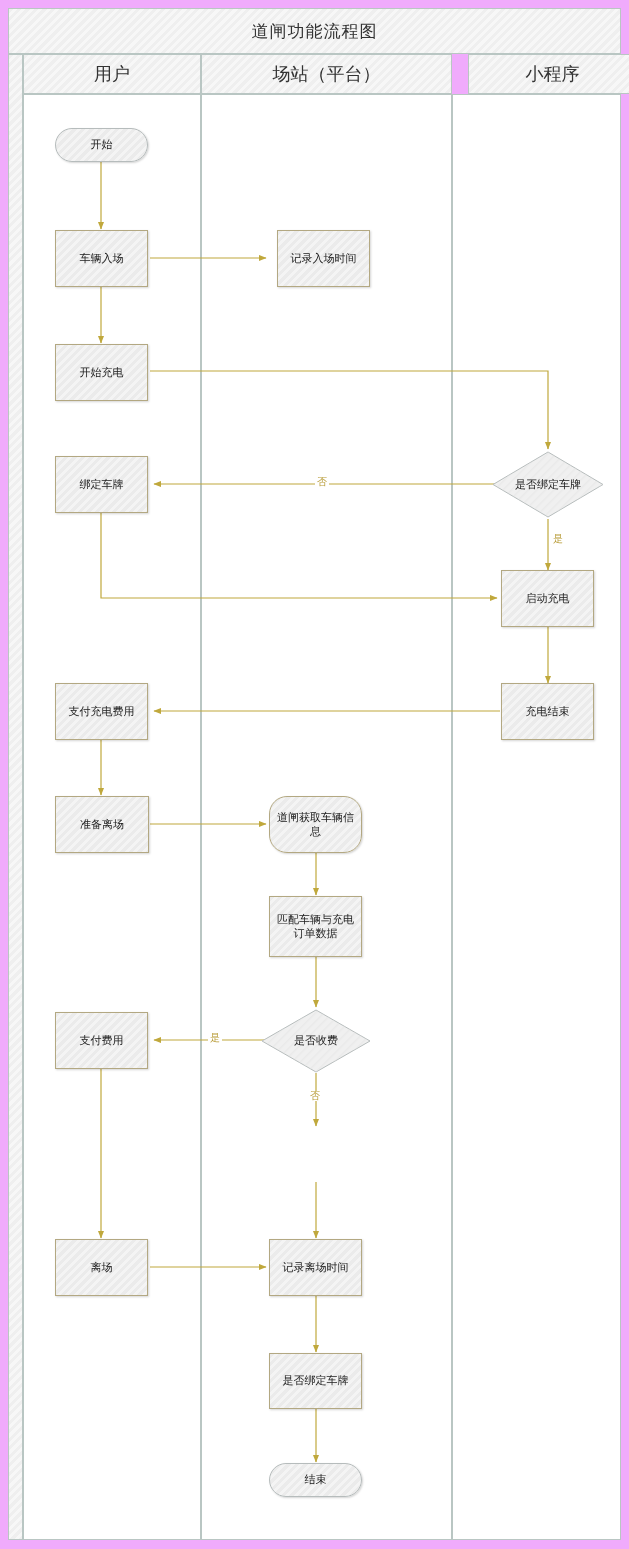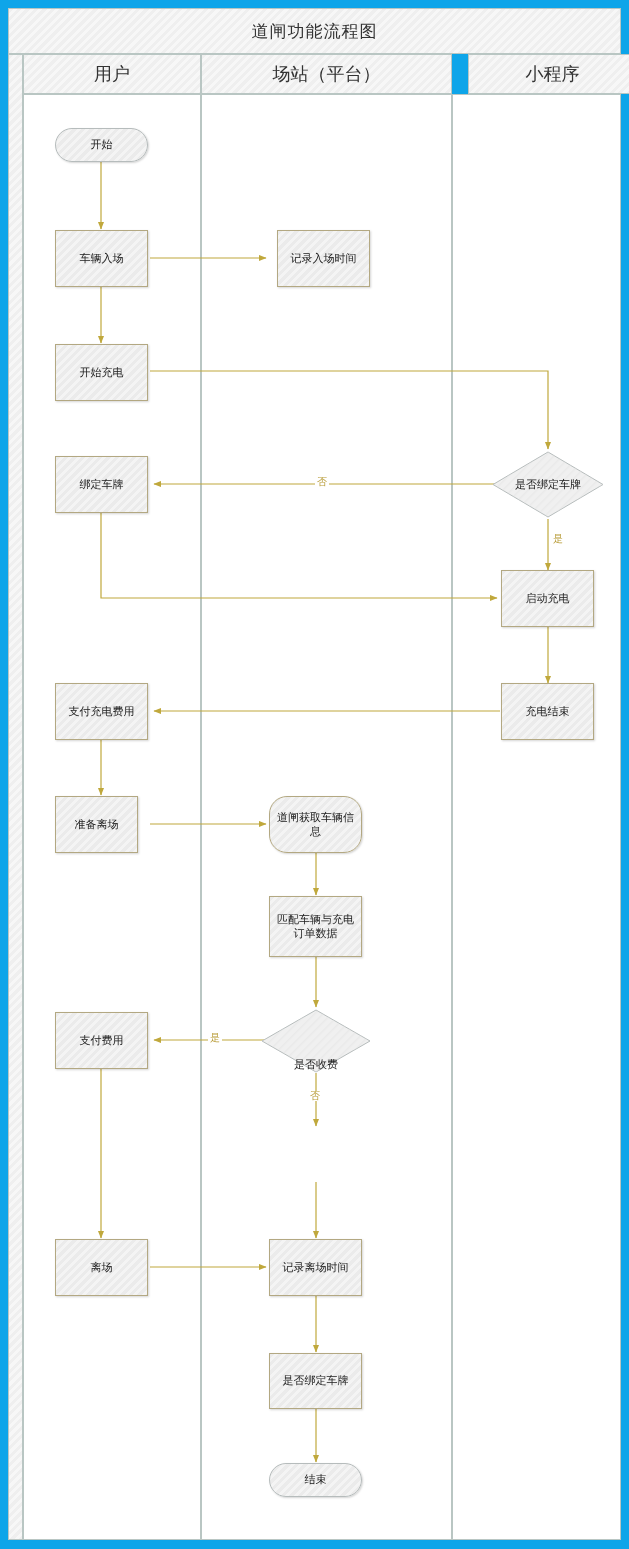--- a/index.html
+++ b/index.html
@@ -1,17 +1,17 @@
 <!DOCTYPE html>
 <html><head>
 <meta charset="utf-8">
 <style>
   html,body{margin:0;padding:0;background:#ffffff;}
   body{font-family:"Liberation Sans","DejaVu Sans",sans-serif;}
-  #stage{position:relative;width:629px;height:1549px;overflow:hidden;background:#0ea5e9;}
+  #stage{position:relative;width:629px;height:1549px;overflow:hidden;background:#f0abfc;}
 
   
   .pool{
     position:absolute;box-sizing:border-box;
     border:1px solid #b9c6c3;
     background-image:repeating-linear-gradient(135deg,#efefef 0 3px,#f7f7f7 3px 6px);
   }
   .pool-title{
     left:8px;top:8px;width:613px;height:46px;
     display:flex;align-items:center;justify-content:center;
@@ -158,27 +158,27 @@
   </div>
 
   <div class="node process" style="left:55px;top:456px;width:93px;height:57px;">绑定车牌</div>
 
   <div class="node process" style="left:501px;top:570px;width:93px;height:57px;">启动充电</div>
 
   <div class="node process" style="left:501px;top:683px;width:93px;height:57px;">充电结束</div>
 
   <div class="node process" style="left:55px;top:683px;width:93px;height:57px;">支付充电费用</div>
 
-  <div class="node process" style="left:55px;top:796px;width:83px;height:57px;">准备离场</div>
+  <div class="node process" style="left:55px;top:796px;width:94px;height:57px;">准备离场</div>
 
   <div class="node process" style="left:269px;top:796px;width:93px;height:57px;border-radius:18px;">道闸获取车辆信息</div>
 
   <div class="node process" style="left:269px;top:896px;width:93px;height:61px;">匹配车辆与充电订单数据</div>
 
-  <div class="node decision" style="left:260px;top:1008px;width:112px;height:66px;align-items:flex-end;">
+  <div class="node decision" style="left:260px;top:1008px;width:112px;height:66px;">
     <svg class="dm-shape" viewBox="0 0 112 66" preserveAspectRatio="none">
       <polygon points="56,2 110,33 56,64 2,33" fill="#f0f0f0" stroke="#b6bcbc" stroke-width="1"></polygon>
       <polygon points="56,2 110,33 56,64 2,33" fill="url(#hatchB)" opacity="0.5"></polygon>
       <defs>
         <pattern id="hatchB" width="6" height="6" patternUnits="userSpaceOnUse" patternTransform="rotate(45)">
           <line x1="0" y1="0" x2="0" y2="6" stroke="#e3e3e3" stroke-width="3"></line>
         </pattern>
       </defs>
     </svg>
     <span class="dm-text">是否收费</span>

